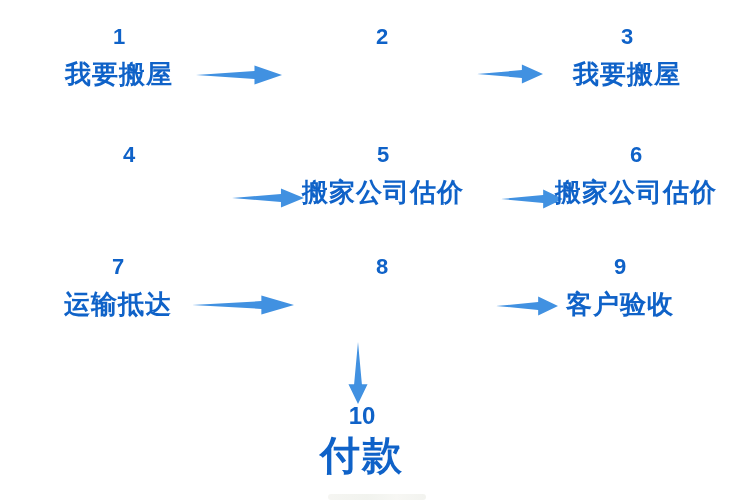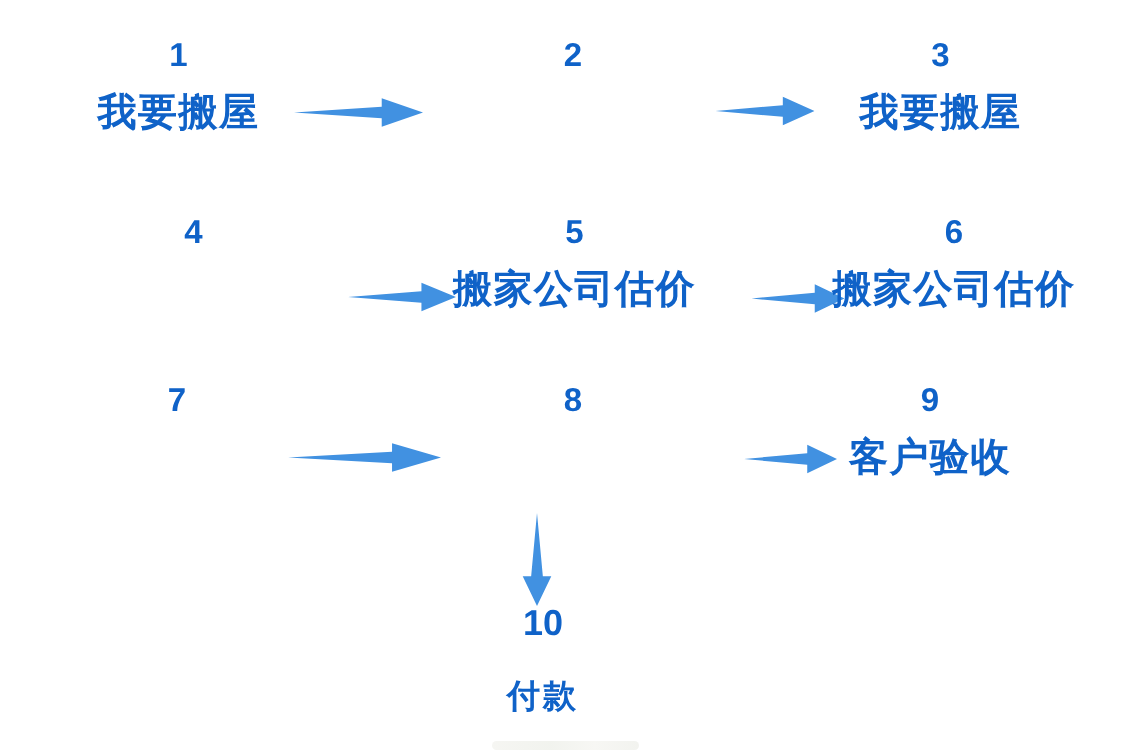--- a/index.html
+++ b/index.html
@@ -29,24 +29,24 @@
     margin-bottom: 12px;
   }
   .step .label {
     font-size: 26px;
     font-weight: bold;
     line-height: 1.1;
     letter-spacing: 1px;
   }
   .step.final .num {
     font-size: 24px;
-    margin-bottom: 24px;
+    margin-bottom: 5px;
   }
   .step.final .label {
-    font-size: 22px;
+    font-size: 40px;
     letter-spacing: 2px;
     text-align: right;
   }
   .arrow {
     position: absolute;
     color: var(--arrow-color, #4191E1);
   }
   .arrow svg {
     display: block;
     width: 100%;
@@ -107,20 +107,21 @@
       <polygon points="0,15 68,10.5 68,4 100,15 68,26 68,19.5" fill="currentColor"></polygon>
     </svg>
   </div>
   <div class="step" style="left:636px; top:144px;">
     <div class="num">6</div>
     <div class="label">搬家公司估价</div>
   </div>
 
   <div class="step" style="left:118px; top:256px;">
     <div class="num">7</div>
+    <div class="label">运输抵达</div>
   </div>
   <div class="arrow" style="left:192px; top:292px; width:102px; height:26px;">
     <svg viewBox="0 0 100 30" preserveAspectRatio="none" aria-hidden="true">
       <polygon points="0,15 68,10.5 68,4 100,15 68,26 68,19.5" fill="currentColor"></polygon>
     </svg>
   </div>
   <div class="step" style="left:382px; top:256px;">
     <div class="num">8</div>
   </div>
   <div class="arrow" style="left:496px; top:293px; width:62px; height:26px;">

